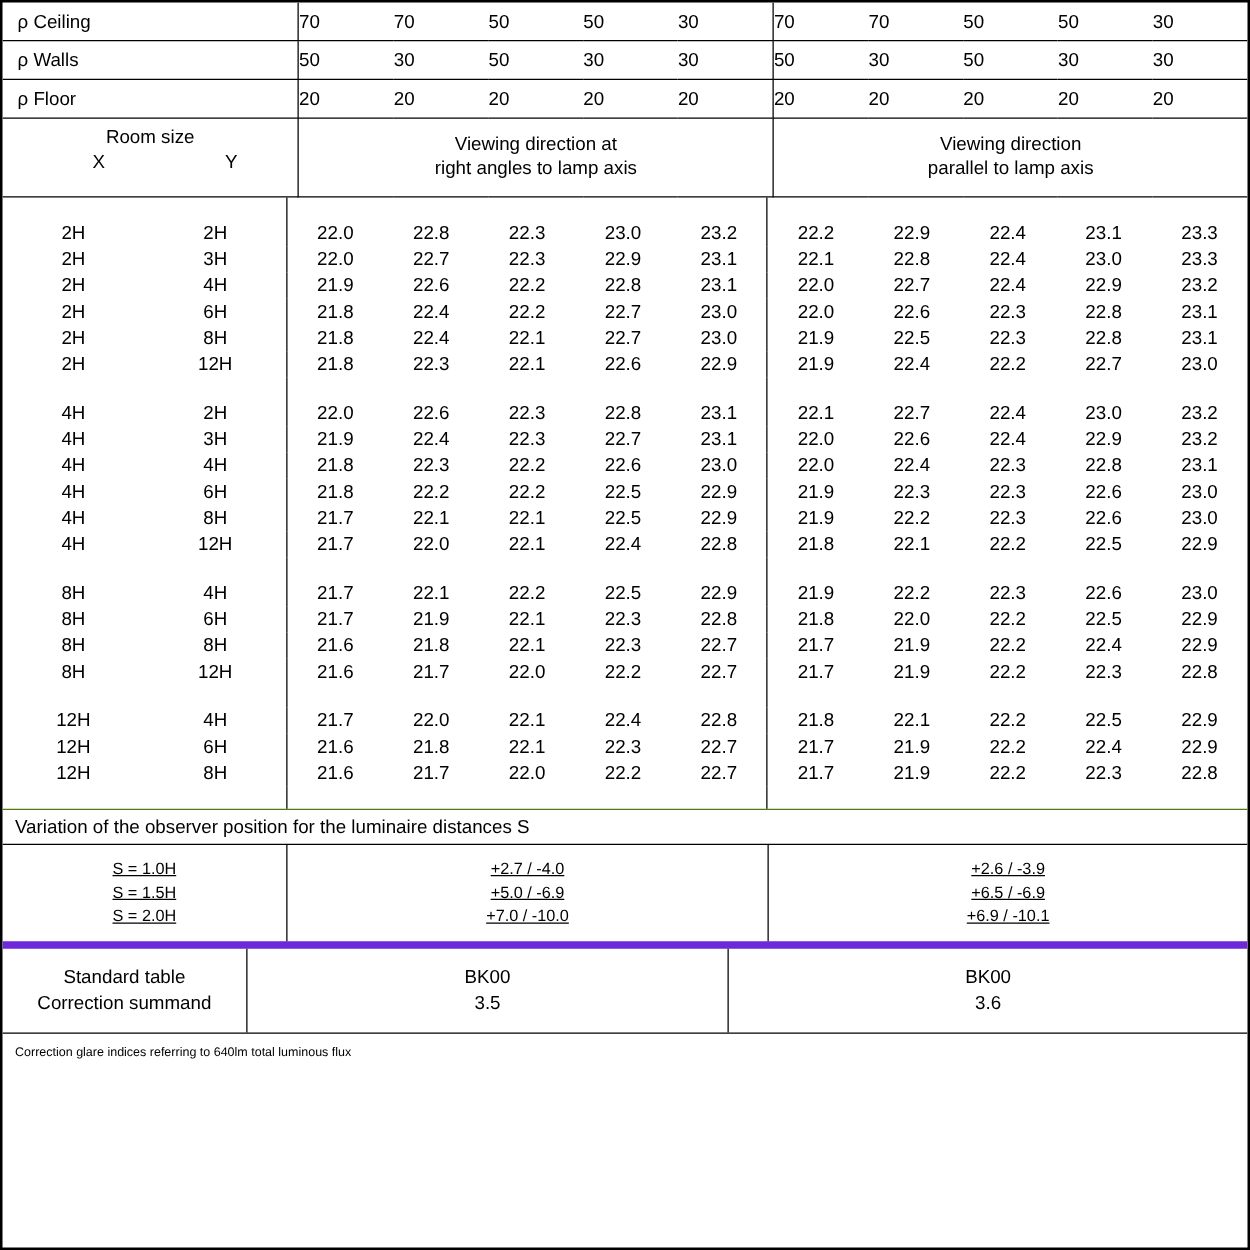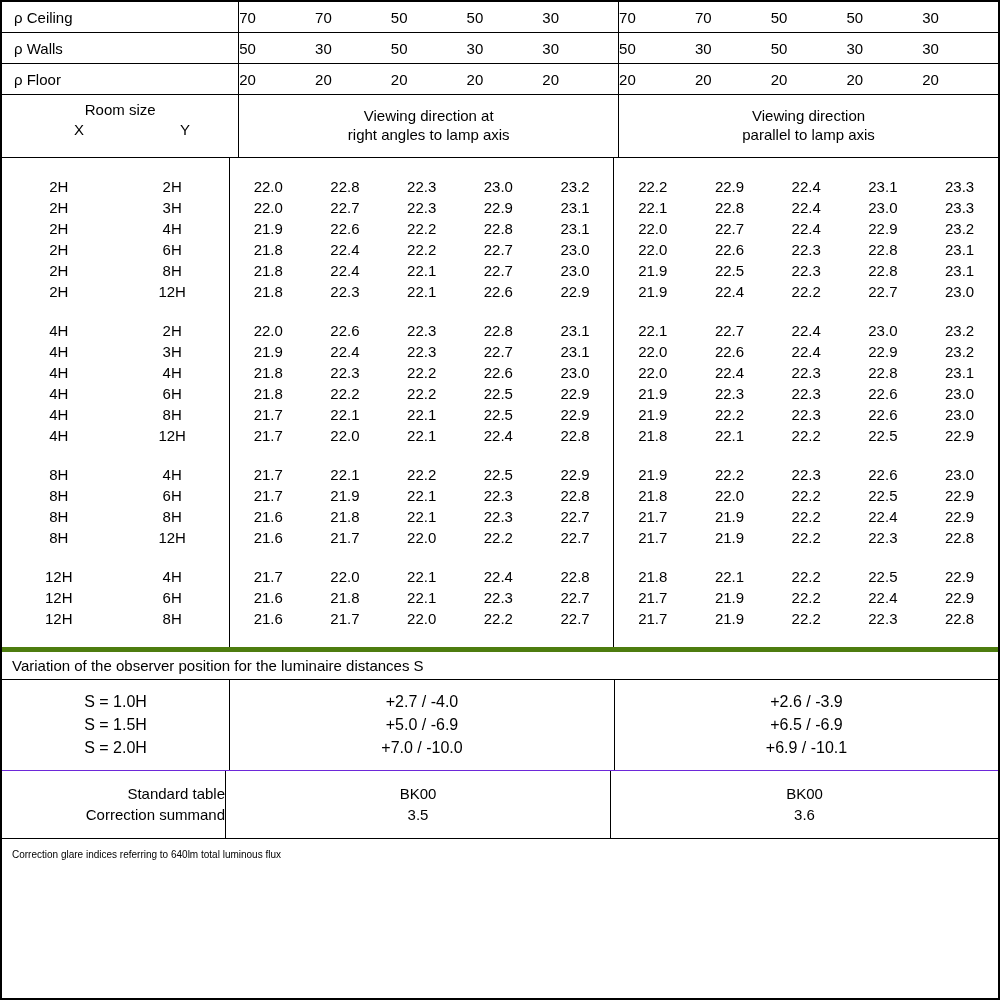--- a/index.html
+++ b/index.html
@@ -103,35 +103,36 @@
   table.data td.yc {
     width: 114px;
     text-align: center;
   }
   table.data td.dc { width: 77px; }
   table.data tr.gap td { height: 18px; }
   table.data td.sep-left {
     border-left: 1px solid #000000;
   }
   .section-line {
-    border-bottom: 5px solid #4d7c0f;
+    border-bottom: 1px solid #4d7c0f;
   }
   .note-row {
     height: 28px;
     display: flex;
     align-items: center;
     padding-left: 10px;
     box-sizing: border-box;
     border-bottom: 1px solid #000000;
     font-size: 15px;
   }
   .var-block {
     display: flex;
-    border-bottom: 1px solid #6d28d9;
-    font-size: 16px;
+    border-bottom: 6px solid #6d28d9;
+    font-size: 13px;
+    text-decoration: underline;
   }
   .var-left {
     width: 228px;
     box-sizing: border-box;
     padding: 10px 0 10px 0;
     border-right: 1px solid #000000;
     text-align: center;
     line-height: 1.45;
   }
   .var-mid {
@@ -152,23 +153,22 @@
   .std-block {
     display: flex;
     border-bottom: 1px solid #000000;
     font-size: 15px;
   }
   .std-left {
     width: 196px;
     box-sizing: border-box;
     padding: 12px 0;
     border-right: 1px solid #000000;
-    text-align: right;
+    text-align: center;
     line-height: 1.45;
-    margin-left: 28px;
   }
   .std-mid {
     width: 385px;
     box-sizing: border-box;
     padding: 12px 0;
     border-right: 1px solid #000000;
     text-align: center;
     line-height: 1.45;
   }
   .std-right {

